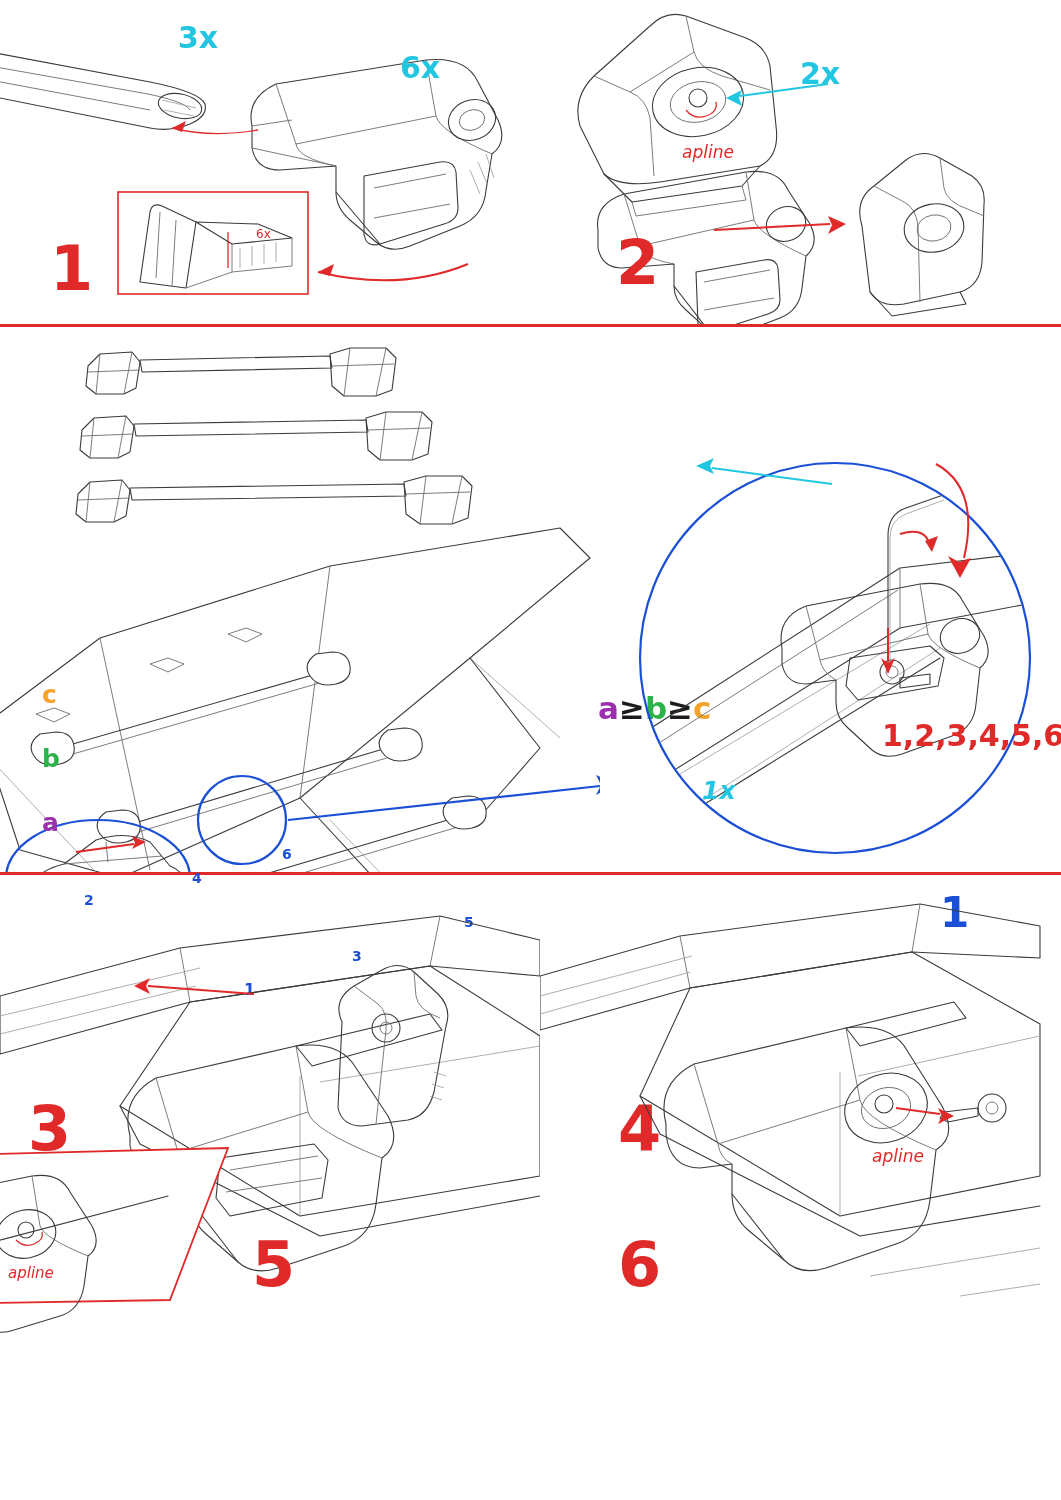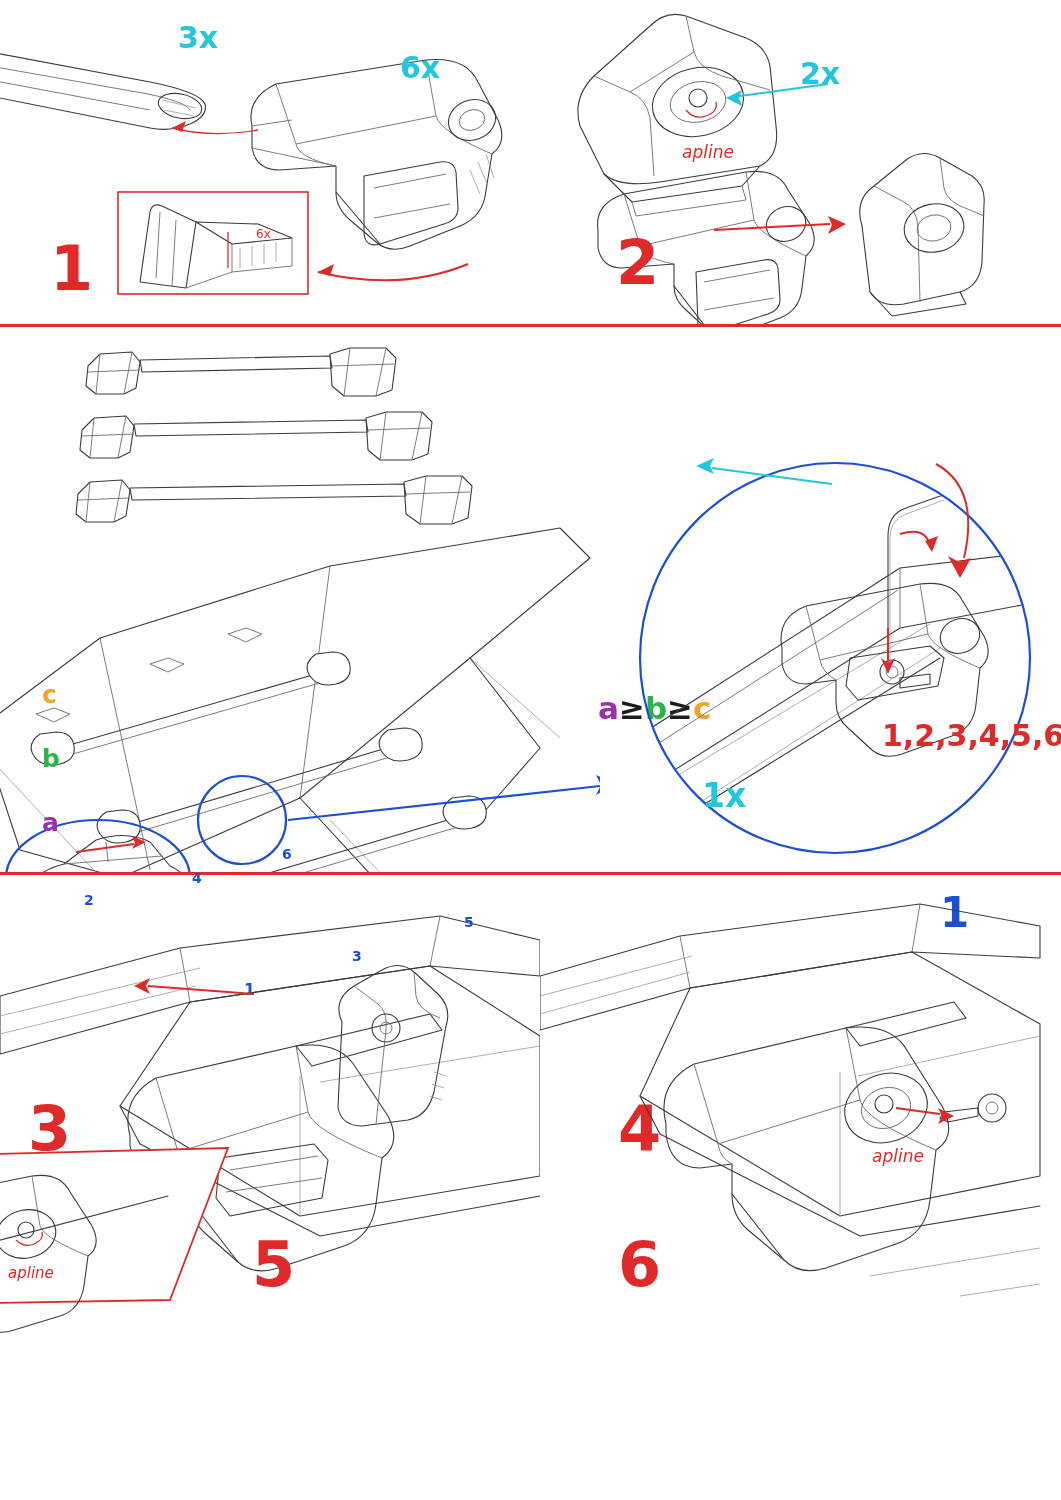--- a/index.html
+++ b/index.html
@@ -275,21 +275,21 @@
         <path class="red" d="M288 300 L288 334"></path>
         <path d="M288 346 l-7 -16 l7 5 l7 -5 z" fill="#e02a29"></path>
       </g>
 
       <path class="cyan" d="M112 140 L232 156"></path>
       <path d="M96 138 l18 -8 l-4 8 l4 8 z" fill="#22c6e0"></path>
 
       <path class="red" d="M336 136 Q380 160 364 230" stroke-width="3.4"></path>
       <path d="M360 250 l-12 -22 l11 6 l12 -4 z" fill="#e02a29"></path>
     </svg>
-    <div class="qty" style="left:102px;top:448px;font-size:33px;">1x</div>
+    <div class="qty" style="left:102px;top:448px;font-size:25px;font-style:italic;">1x</div>
     <div style="position:absolute;left:282px;top:390px;font-size:30px;font-weight:bold;color:#e02a29;font-family:'DejaVu Sans',sans-serif;">1,2,3,4,5,6</div>
     <div style="position:absolute;left:340px;top:560px;font-size:42px;font-weight:bold;color:#1a4fd6;font-family:'DejaVu Sans',sans-serif;">1</div>
     <div class="stepnum" style="left:18px;top:770px;">4</div>
   </div>
 
   <div class="panel" style="left:0;top:876px;width:540px;height:494px;">
     <svg width="540" height="494" viewBox="0 0 540 494">
 
       <path class="ln" d="M0 120 L180 72 L440 40 L540 64 L540 100 L430 90 L190 126 L0 178 Z" fill="#fff"></path>
       <path class="ln2" d="M180 72 L190 126 M440 40 L430 90"></path>

